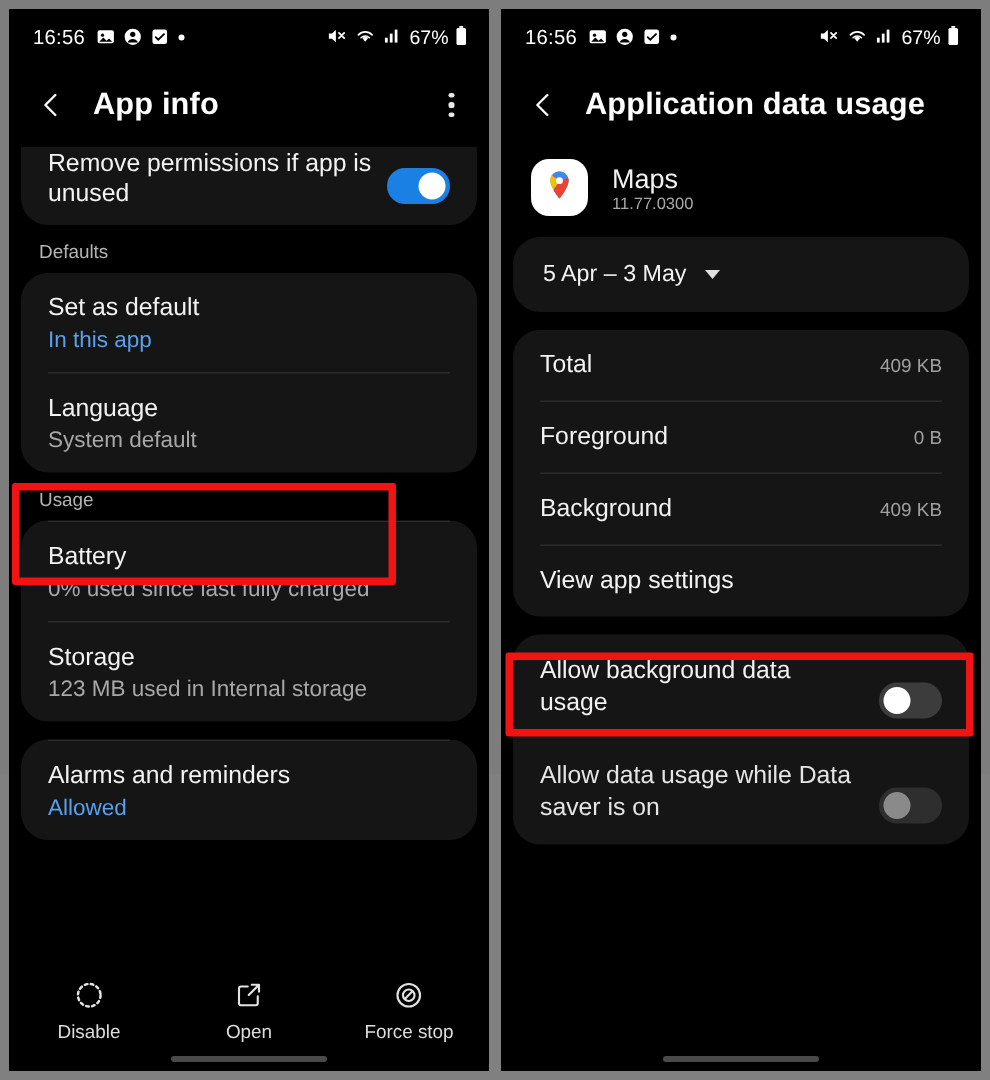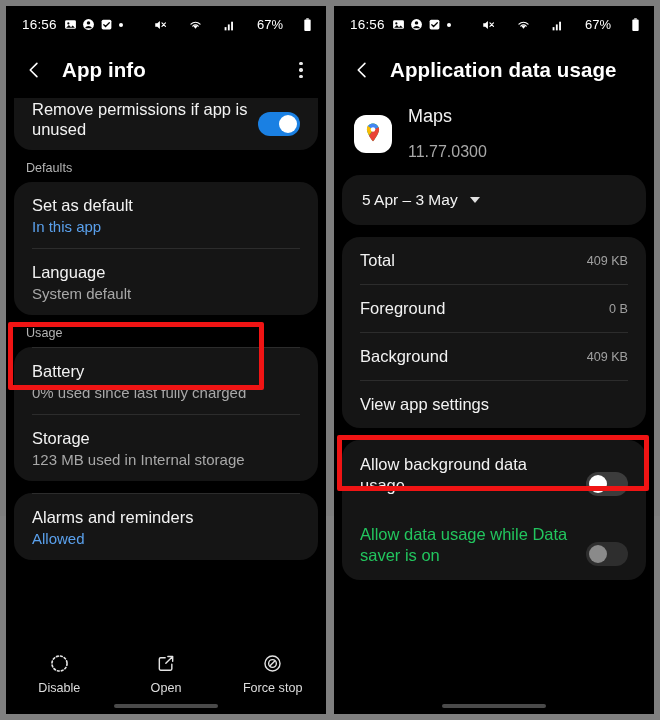--- a/index.html
+++ b/index.html
@@ -28,21 +28,21 @@
   
   .statusbar {
     height: 36px;
     display: flex; align-items: center;
     padding: 0 14px 0 16px;
     color: #ffffff;
     font-size: 13.5px;
   }
   .sb-time { font-size: 13.5px; letter-spacing: .2px; }
   .sb-left-icons { display: flex; align-items: center; gap: 5px; margin-left: 7px; }
-  .sb-right { margin-left: auto; display: flex; align-items: flex-end; gap: 20px; }
+  .sb-right { margin-left: auto; display: flex; align-items: flex-start; gap: 4px; }
   .sb-batt-txt { font-size: 13px; margin-left: 1px; }
   .ic { display: inline-block; line-height: 0; }
 
   
   .appbar {
     display: flex; align-items: center;
     height: 56px;
     padding: 0 14px 0 16px;
     color: #ffffff;
   }
@@ -148,21 +148,21 @@
     padding: 8px 0 14px 20px;
   }
   .app-icon {
     width: 38px; height: 38px; border-radius: 12px;
     background: #ffffff;
     display: flex; align-items: center; justify-content: center;
     flex: 0 0 auto;
   }
   .app-meta { margin-left: 16px; }
   .app-name { color: #f2f2f2; font-size: 18px; line-height: 20px; }
-  .app-ver  { color: #a8a8a8; font-size: 16px; margin-top: 17px; }
+  .app-ver  { color: #a8a8a8; font-size: 11px; margin-top: 1px; }
 
   .daterange {
     background: #151515; border-radius: 18px;
     margin: 0 8px; height: 50px;
     display: flex; align-items: center;
     padding-left: 20px; cursor: pointer;
   }
   .daterange .txt { color: #f2f2f2; font-size: 15.5px; }
   .caret {
     width: 0; height: 0; margin-left: 12px;
@@ -174,21 +174,21 @@
     display: flex; align-items: center;
     padding: 14px 18px;
   }
   .kv .k { color: #f2f2f2; font-size: 16.5px; }
   .kv .v { margin-left: auto; color: #a0a0a0; font-size: 12.6px; }
   .togglerow {
     display: flex; align-items: flex-end;
     padding: 14px 18px;
   }
   .togglerow .k { color: #f2f2f2; font-size: 16.5px; line-height: 21px; max-width: 215px; }
-  .togglerow.dim .k { color: #22c55e; }
+  .togglerow.dim .k { color: #e5e5e5; }
   .spacer-12 { height: 12px; }
 </style>
 </head>
 <body>
 
 <div class="screens">
 
   <div class="phone left">
 
     <div class="statusbar">

